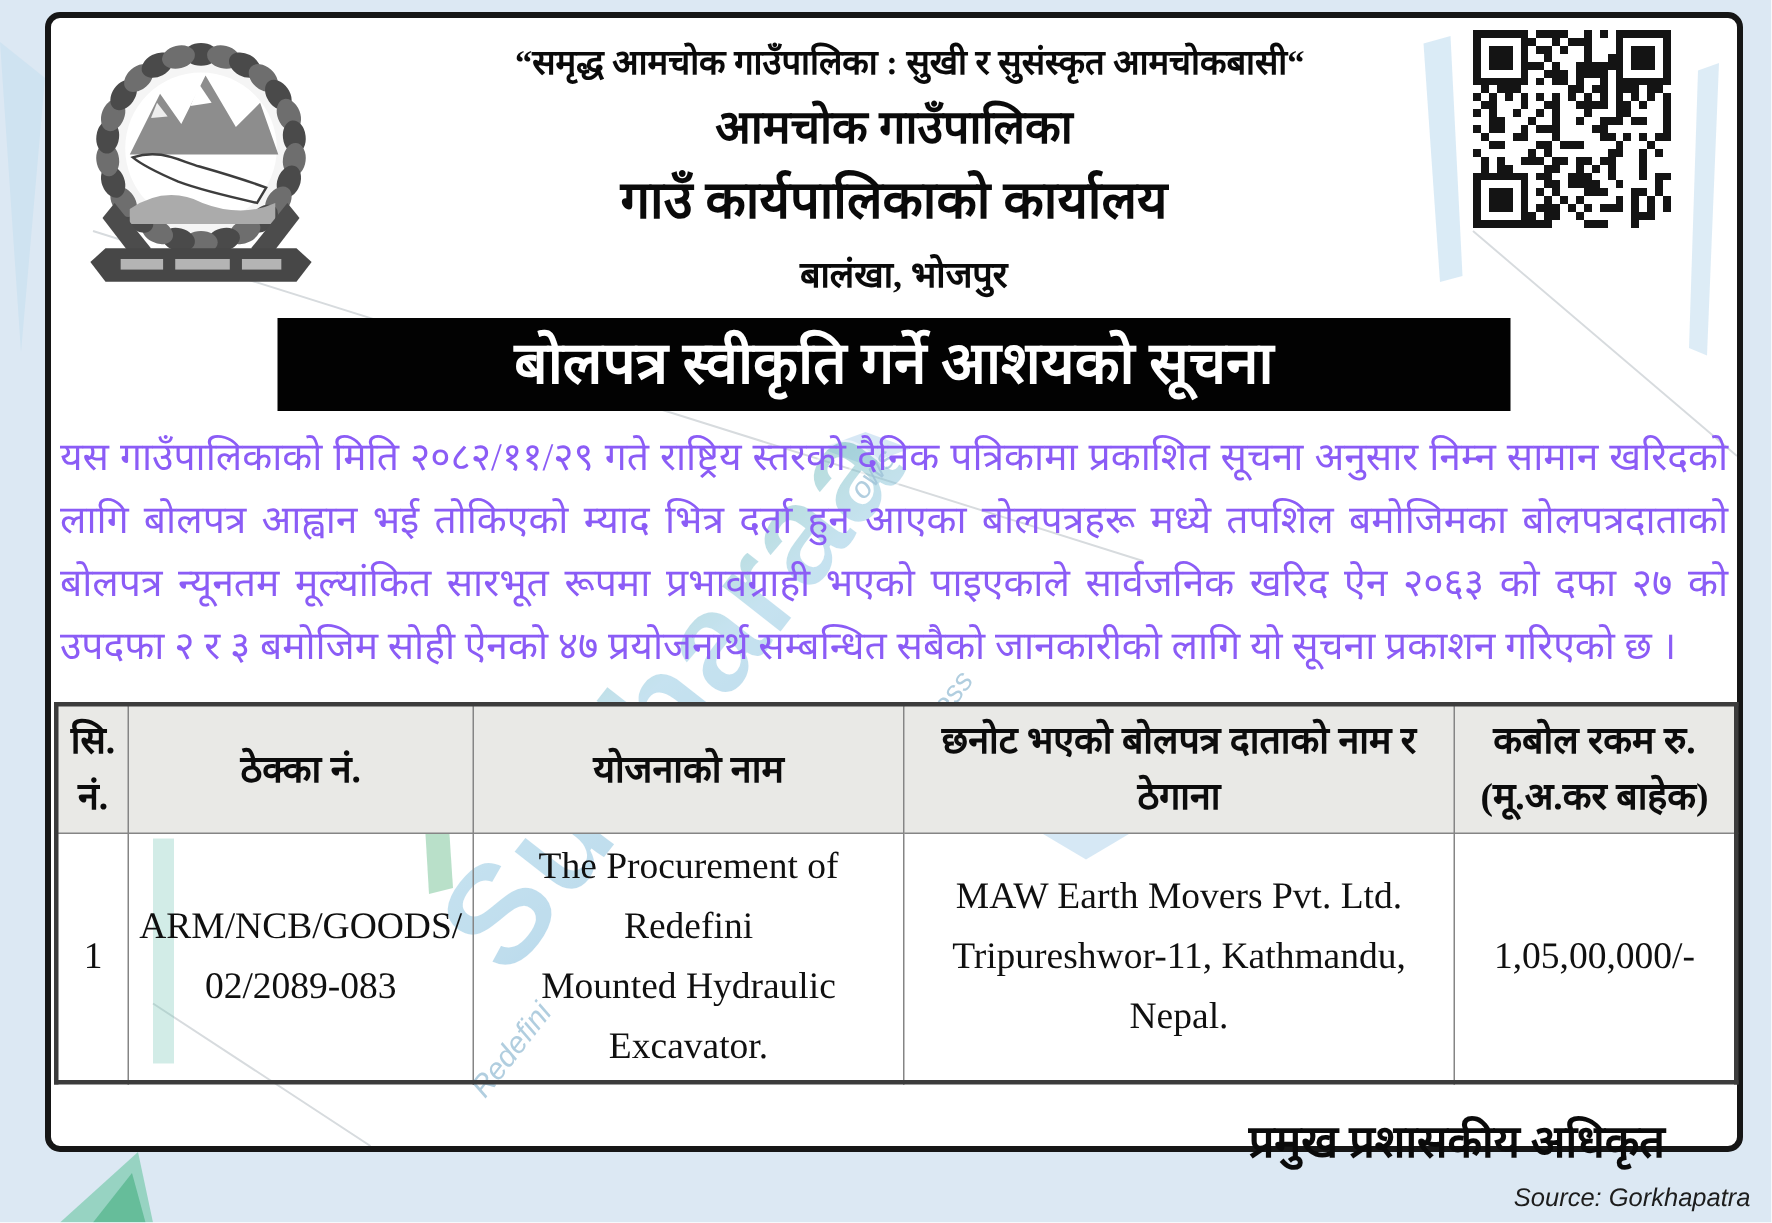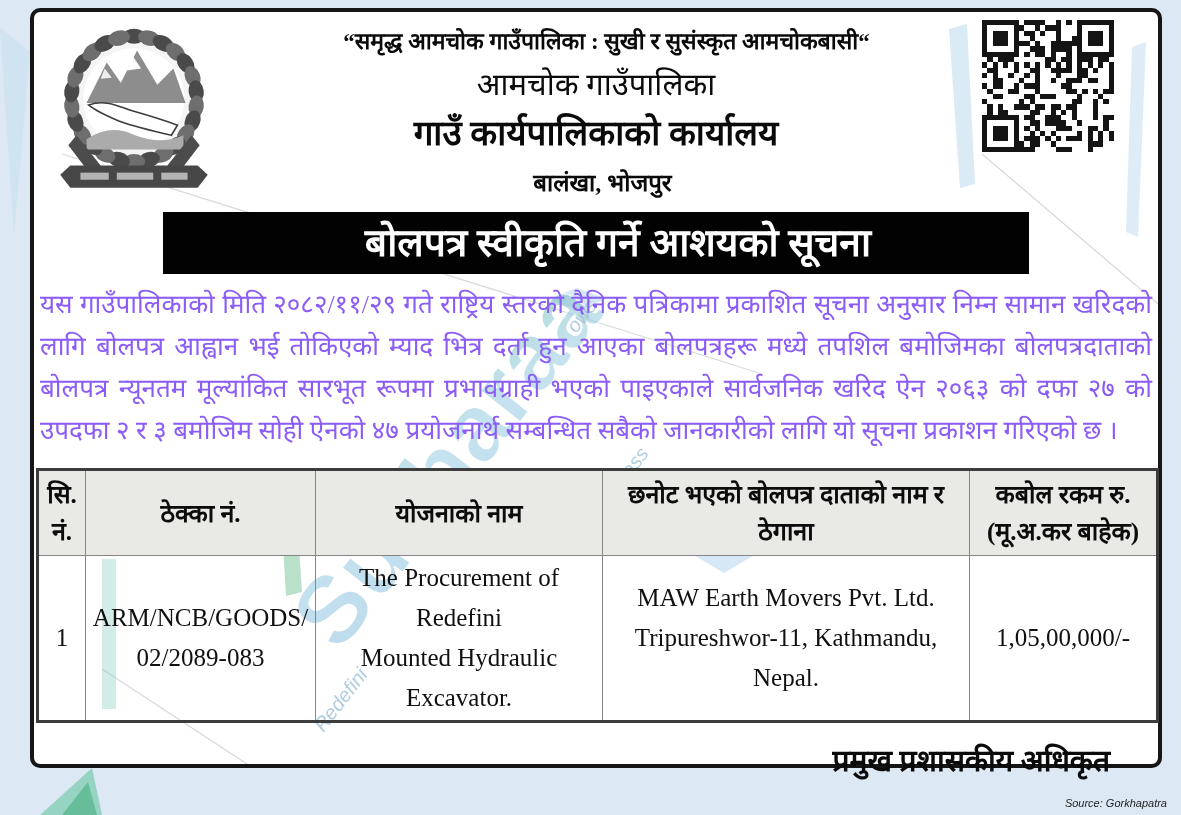--- a/index.html
+++ b/index.html
@@ -6,36 +6,36 @@
   body{font-family:"Liberation Serif","DejaVu Serif",serif;}
   .page{position:relative;width:1181px;height:815px;background:#dce8f3;overflow:hidden;}
   .page-deco{position:absolute;inset:0;z-index:0;}
   .document{position:absolute;left:30px;top:8px;width:1132px;height:760px;background:#ffffff;
             border:4px solid #161616;border-radius:10px;box-sizing:border-box;z-index:1;}
   .doc-deco{position:absolute;inset:0;width:100%;height:100%;z-index:0;}
   .doc-content{position:relative;z-index:1;height:100%;padding-top:12px;box-sizing:border-box;}
   .emblem{position:absolute;left:14px;top:2px;width:172px;height:192px;}
   .qr{position:absolute;left:948px;top:8px;width:132px;height:132px;background:#fff;}
   .slogan{font-size:23px;font-weight:bold;text-align:center;color:#0a0a0a;padding-left:21px;}
-  .muni{font-size:31px;font-weight:normal;text-align:center;margin-top:6px;color:#0a0a0a;}
+  .muni{font-size:31px;font-weight:bold;text-align:center;margin-top:6px;color:#0a0a0a;}
   .office{font-size:35px;font-weight:bold;text-align:center;margin-top:4px;color:#0a0a0a;}
   .addr{font-size:24px;font-weight:bold;text-align:center;margin-top:10px;color:#0a0a0a;margin-left:13px;}
   .banner{width:822px;margin:14px auto 0;background:#020202;color:#ffffff;font-size:39px;
-          font-weight:bold;height:62px;line-height:62px;text-align:center;padding-left:44px;}
+          font-weight:bold;height:62px;line-height:62px;text-align:center;}
   .dateline{margin-top:12px;font-size:27px;font-weight:bold;text-align:center;color:#0a0a0a;}
   .body-text{margin:10px 6px 0;font-size:26px;line-height:1.62;text-align:justify;color:#8b5cf6;}
   .notice-table{border-collapse:collapse;table-layout:fixed;margin:16px 0 15px 2px;width:1120px;
                 border:3px solid #3c3c3c;}
   .notice-table th,.notice-table td{border:1.6px solid #858585;text-align:center;vertical-align:middle;
                 padding:2px 6px;box-sizing:border-box;}
   .notice-table th{background:#e9e9e6;font-size:25px;font-weight:bold;height:86px;line-height:1.5;color:#0c0c0c;}
   .notice-table td{height:82px;font-size:25px;line-height:1.6;color:#101010;}
   .cell-line{display:block;}
   .sig{margin-top:16px;text-align:right;padding-right:48px;font-size:30px;font-weight:bold;color:#0a0a0a;}
-  .source{position:absolute;right:14px;bottom:6px;font-style:italic;font-size:11px;
+  .source{position:absolute;right:14px;bottom:6px;font-style:italic;font-size:17px;
           font-family:"Liberation Sans","DejaVu Sans",sans-serif;color:#1d1d1d;z-index:2;}
 </style>
 </head>
 <body>
 
 <div class="page">
 
   <svg class="page-deco" viewBox="0 0 1181 815">
     <polygon points="0,28 30,52 14,235" fill="#cfe3f1"></polygon>
     <polygon points="40,815 92,768 102,815" fill="#8fd0bd" opacity="0.9"></polygon>

